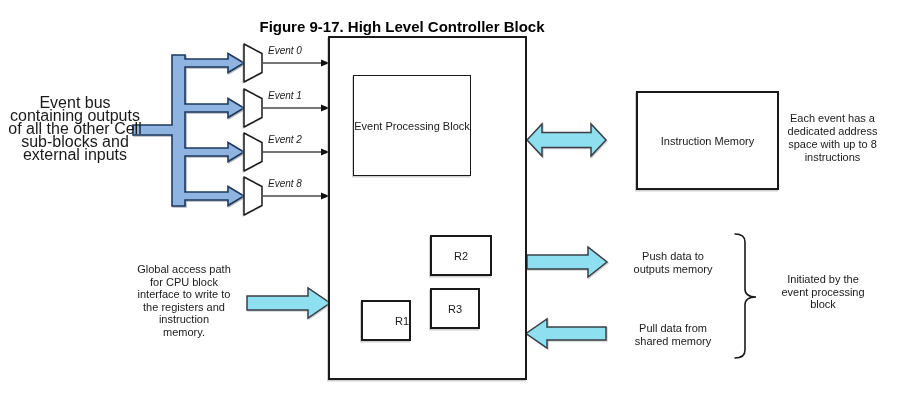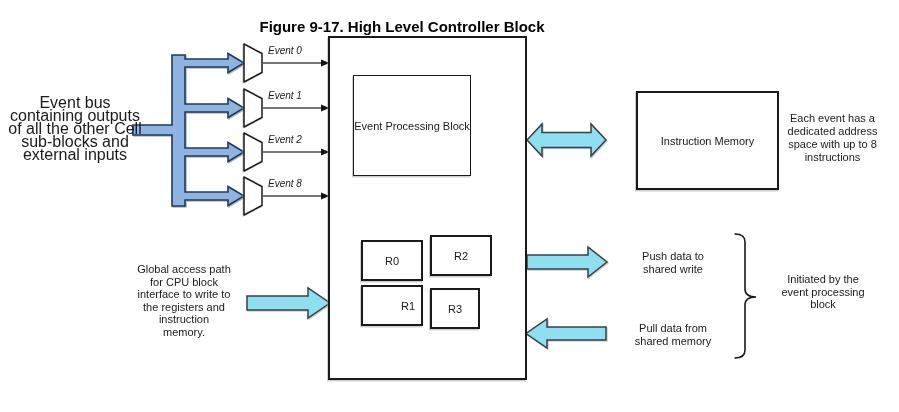--- a/index.html
+++ b/index.html
@@ -75,27 +75,24 @@
 
     <path class="brace" d="M735,234 Q745,234 745,242 L745,289 Q745,297 756,297 Q745,297 745,305 L745,350 Q745,358 735,358"></path>
   </svg>
 
   <div class="box" style="left:328px; top:36px; width:199px; height:344px;"></div>
 
   <div class="box thin" style="left:353px; top:75px; width:118px; height:101px;">
     <div class="box-label">Event Processing Block</div>
   </div>
 
-  <div class="box" style="left:361px; top:240px; width:62px; height:41px;">
-    <div class="box-label">R0</div>
-  </div>
   <div class="box" style="left:430px; top:235px; width:62px; height:41px;">
     <div class="box-label">R2</div>
   </div>
-  <div class="box" style="left:361px; top:285px; width:62px; height:41px;padding-left:32px;">
+  <div class="box" style="left:361px; top:300px; width:50px; height:41px;padding-left:32px;">
     <div class="box-label">R1</div>
   </div>
   <div class="box" style="left:430px; top:288px; width:50px; height:41px;">
     <div class="box-label">R3</div>
   </div>
 
   <div class="box" style="left:607px; top:91px; width:143px; height:99px;margin-left:29px;">
     <div class="box-label">Instruction Memory</div>
   </div>
 
@@ -113,20 +110,20 @@
 for CPU block
 interface to write to
 the registers and
 instruction
 memory.</div>
   <div class="note lh13" style="left:766px; top:112px; width:133px;">Each event has a
 dedicated address
 space with up to 8
 instructions</div>
   <div class="note" style="left:617px; top:250px; width:112px;">Push data to
-shared write</div>
+outputs memory</div>
   <div class="note" style="left:617px; top:322px; width:112px;">Pull data from
 shared memory</div>
   <div class="note" style="left:762px; top:273px; width:122px;">Initiated by the
 event processing
 block</div>
 
 </div>
 
 </body></html>

